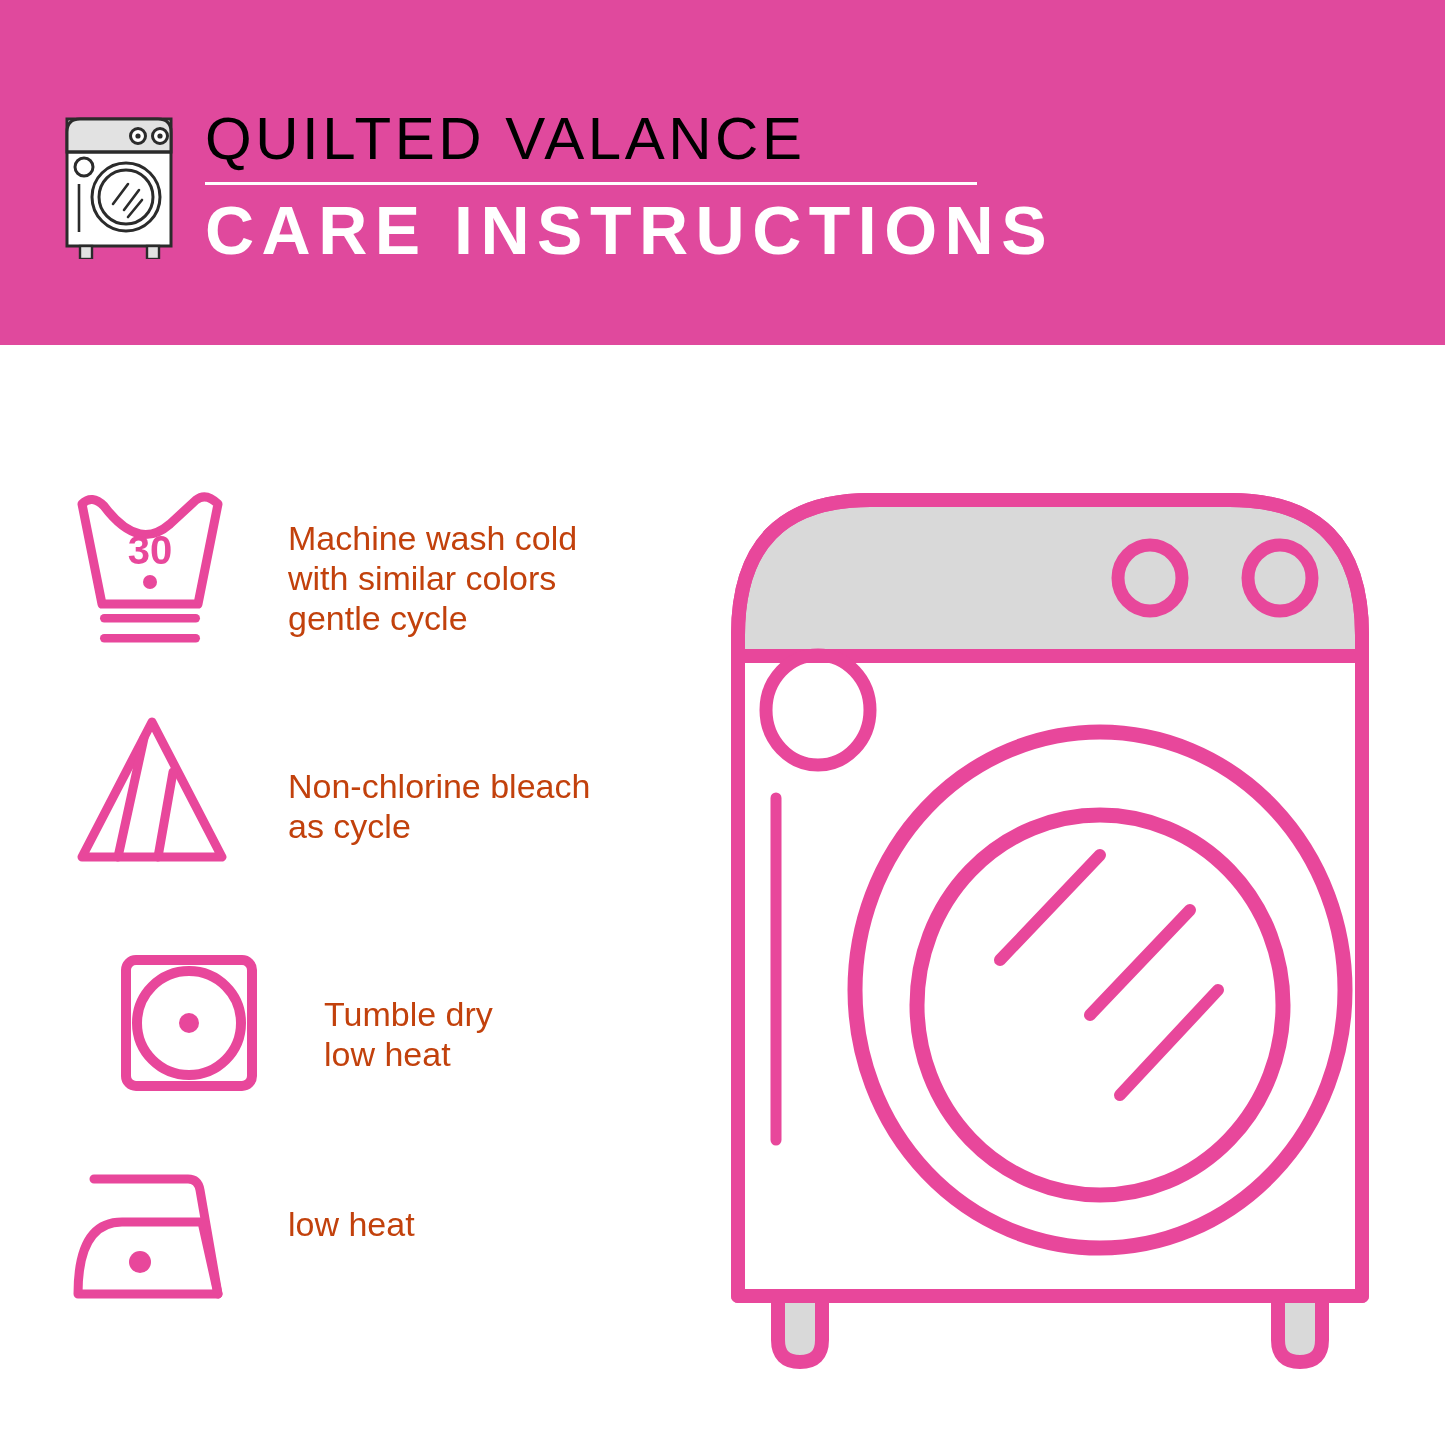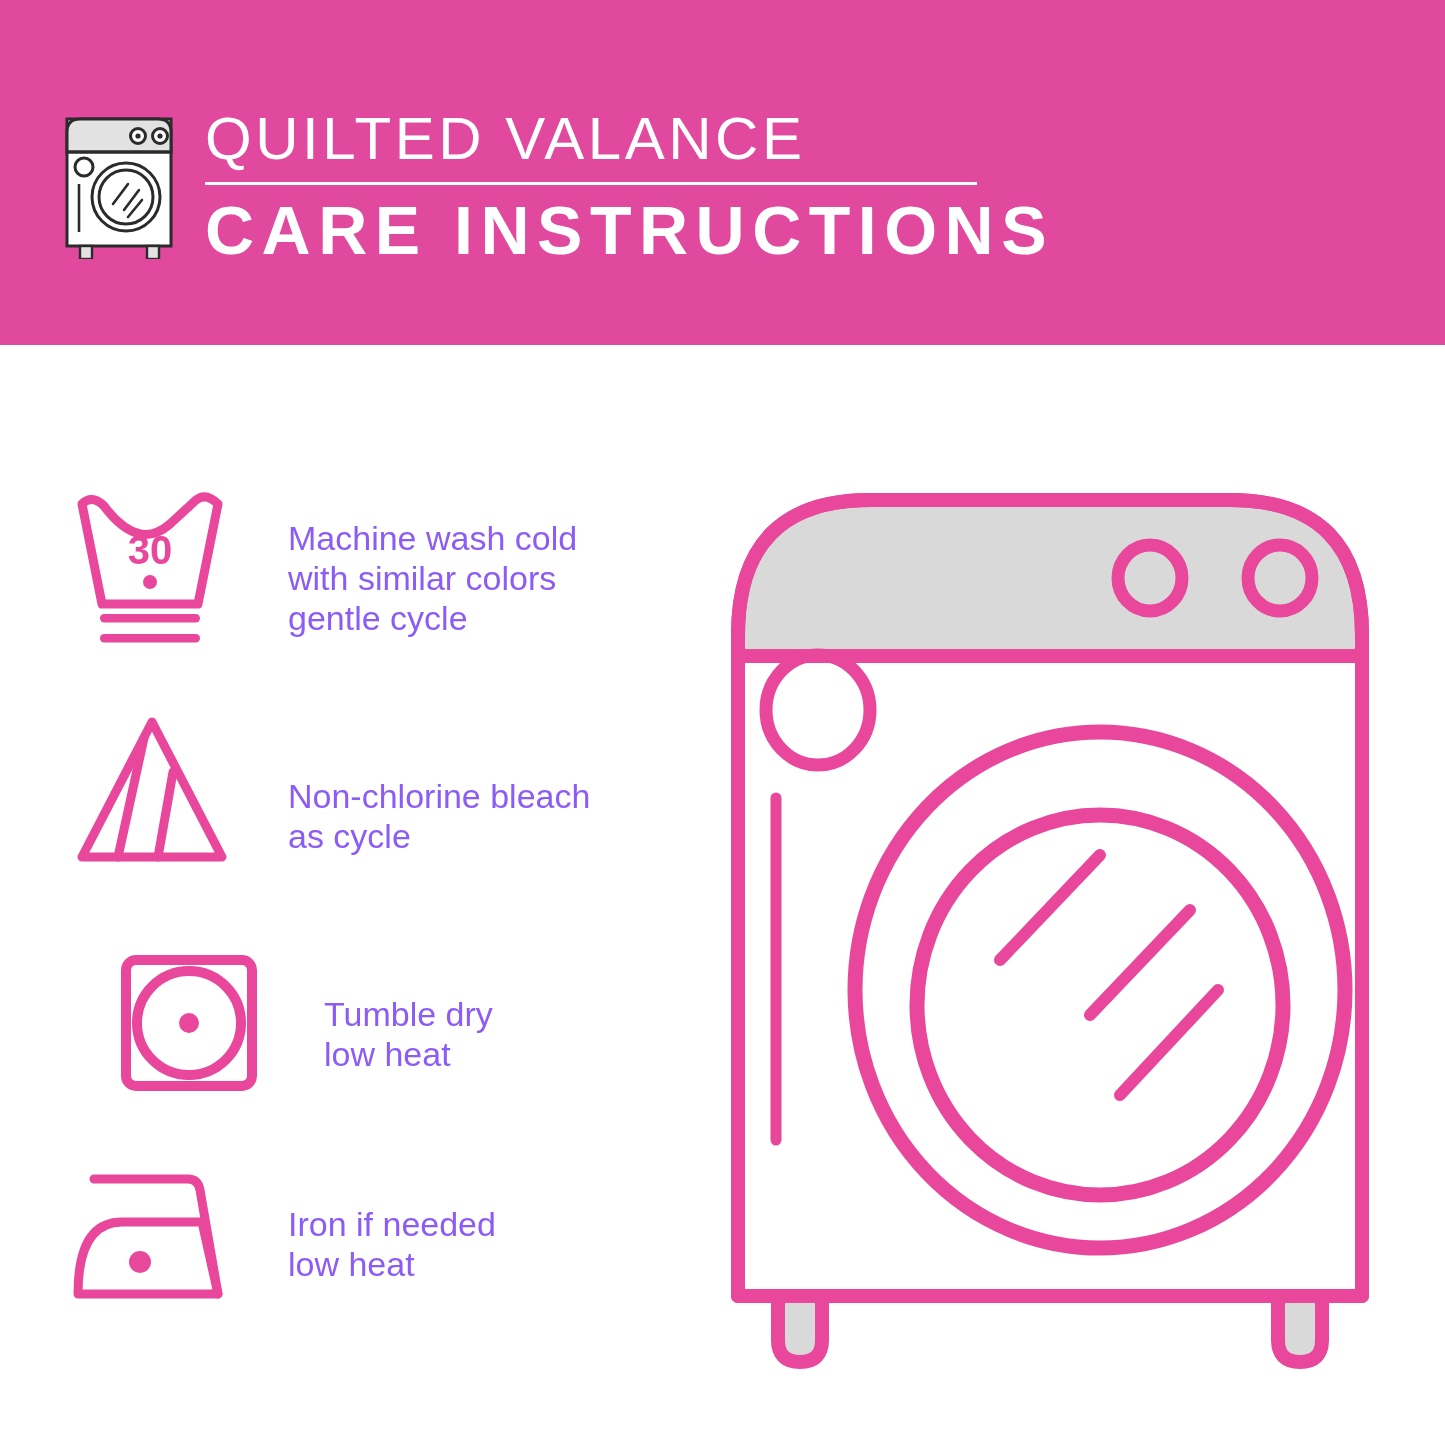--- a/index.html
+++ b/index.html
@@ -26,21 +26,21 @@
     position:absolute;
     left:58px; top:104px;
     width:130px; height:155px;
   }
   #header-text-block {
     position:absolute;
     left:205px; top:100px;
     width:790px;
   }
   #title-main {
-    color:#ffffff;
+    color:#000000;
     font-size:60px;
     font-weight:400;
     letter-spacing:3.5px;
     line-height:78px;
     white-space:nowrap;
     font-family:"Liberation Sans", sans-serif;
   }
   #title-divider {
     width:772px;
     height:3px;
@@ -77,28 +77,28 @@
 
   .care-icon {
     position:absolute;
     left:70px; top:16px;
     width:170px; height:170px;
   }
   .care-text {
     position:absolute;
     left:288px;
     width:360px;
-    color:#8b5cf6;
+    color:#c2410c;
     font-size:34px;
     line-height:40px;
     font-weight:400;
     font-family:"Liberation Sans", sans-serif;
   }
   .care-row.r0 .care-text { top:48px; }
-  .care-row.r1 .care-text { top:80px; }
+  .care-row.r1 .care-text { top:70px; }
   .care-row.r2 .care-text { top:72px; }
   .care-row.r3 .care-text { top:66px; }
   .care-text .ln { display:block; white-space:nowrap; }
 
   
   #washer-illustration {
     position:absolute;
     left:700px; top:460px;
     width:700px; height:920px;
   }
@@ -204,21 +204,20 @@
       <div class="care-icon">
         <svg viewBox="0 0 170 170" width="170" height="170" aria-hidden="true">
 
           <path d="M24 25 L118 25 Q128 25 130 36 L148 140" fill="none" stroke="#e8479b" stroke-width="9" stroke-linecap="round" stroke-linejoin="round"></path>
 
           <path d="M8 140 Q8 68 52 68 L132 68 L148 140 Z" fill="none" stroke="#e8479b" stroke-width="9" stroke-linejoin="round" stroke-linecap="round"></path>
           <circle cx="70" cy="108" r="11" fill="#e8479b"></circle>
         </svg>
       </div>
       <div class="care-text">
-        <span class="ln">Iron if needed</span>
         <span class="ln">low heat</span>
       </div>
     </div>
 
   </div>
 
   <div id="washer-illustration">
     <svg viewBox="0 0 700 920" width="700" height="920" aria-hidden="true">
       <g stroke="#e8479b" fill="none" stroke-width="14" stroke-linejoin="round" stroke-linecap="round">
 

